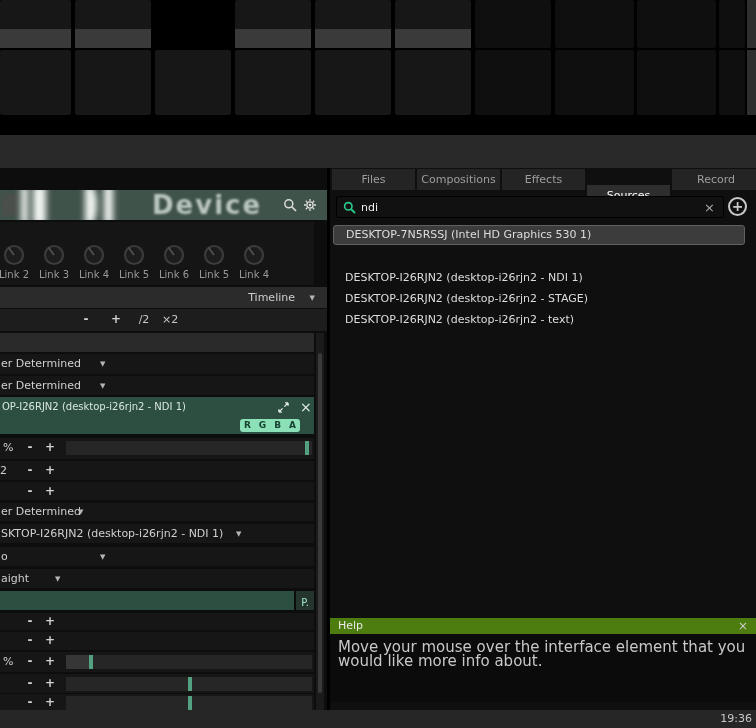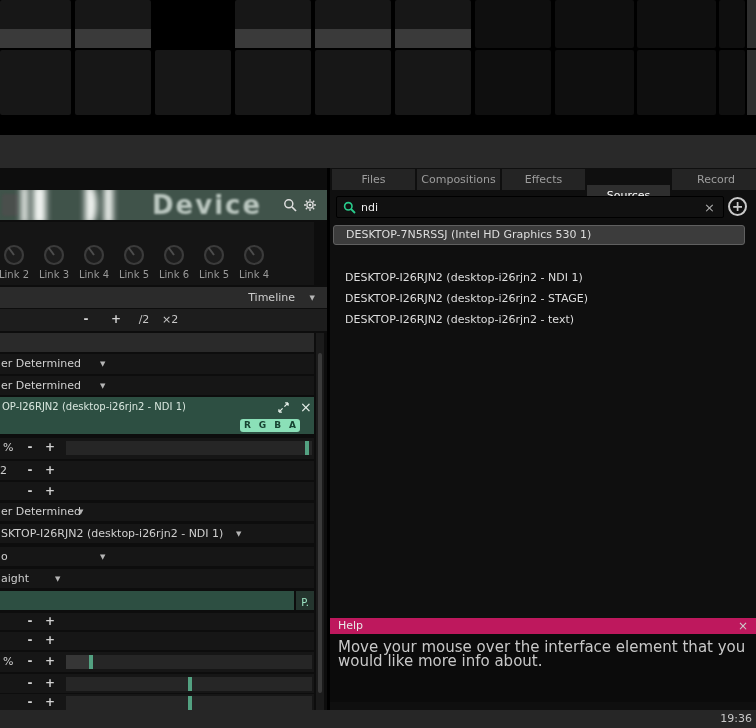--- a/index.html
+++ b/index.html
@@ -47,21 +47,21 @@
   .search-box { position:absolute; left:6px; top:28px; width:388px; height:22px;
                 background:#111111; border:1px solid #000; border-radius:2px; }
   .search-text { position:absolute; left:24px; top:0; font-size:11px; color:#f0f0f0; line-height:21px; }
   .clear-x { position:absolute; right:8px; top:0; font-size:13px; color:#aaaaaa; line-height:21px; }
   .add-btn { position:absolute; left:398px; top:29px; width:19px; height:19px; border:2px solid #c9c9c9;
              border-radius:50%; text-align:center; font-size:14px; font-weight:bold; color:#c9c9c9;
              line-height:15px; }
   .src-item { position:absolute; left:3px; width:412px; height:20px; font-size:11px; color:#dddddd;
               line-height:20px; padding-left:12px; white-space:nowrap; overflow:hidden; }
   .src-item.selected { background:#3c3c3c; border:1px solid #606060; border-radius:3px; line-height:18px; }
-  .help-header { position:absolute; left:0; width:426px; height:17px; background:#be185d;
+  .help-header { position:absolute; left:0; width:426px; height:17px; background:#4d7c0f;
                  font-size:11px; color:#e9e9e9; line-height:16px; padding-left:8px; }
   .help-body { position:absolute; left:0; width:426px; background:#0b0b0b;
                font-size:15px; color:#c8c8c8; padding:6px 8px; line-height:14px; }
   .statusbar { position:absolute; left:0; top:710px; width:756px; height:18px; background:#262626; }
   .statusbar span { position:absolute; right:4px; font-size:11px; color:#c8c8c8; line-height:18px; }
 </style>
 </head>
 <body>
 
 <div class="abs" style="left:0;top:0;width:756px;height:115px;">

